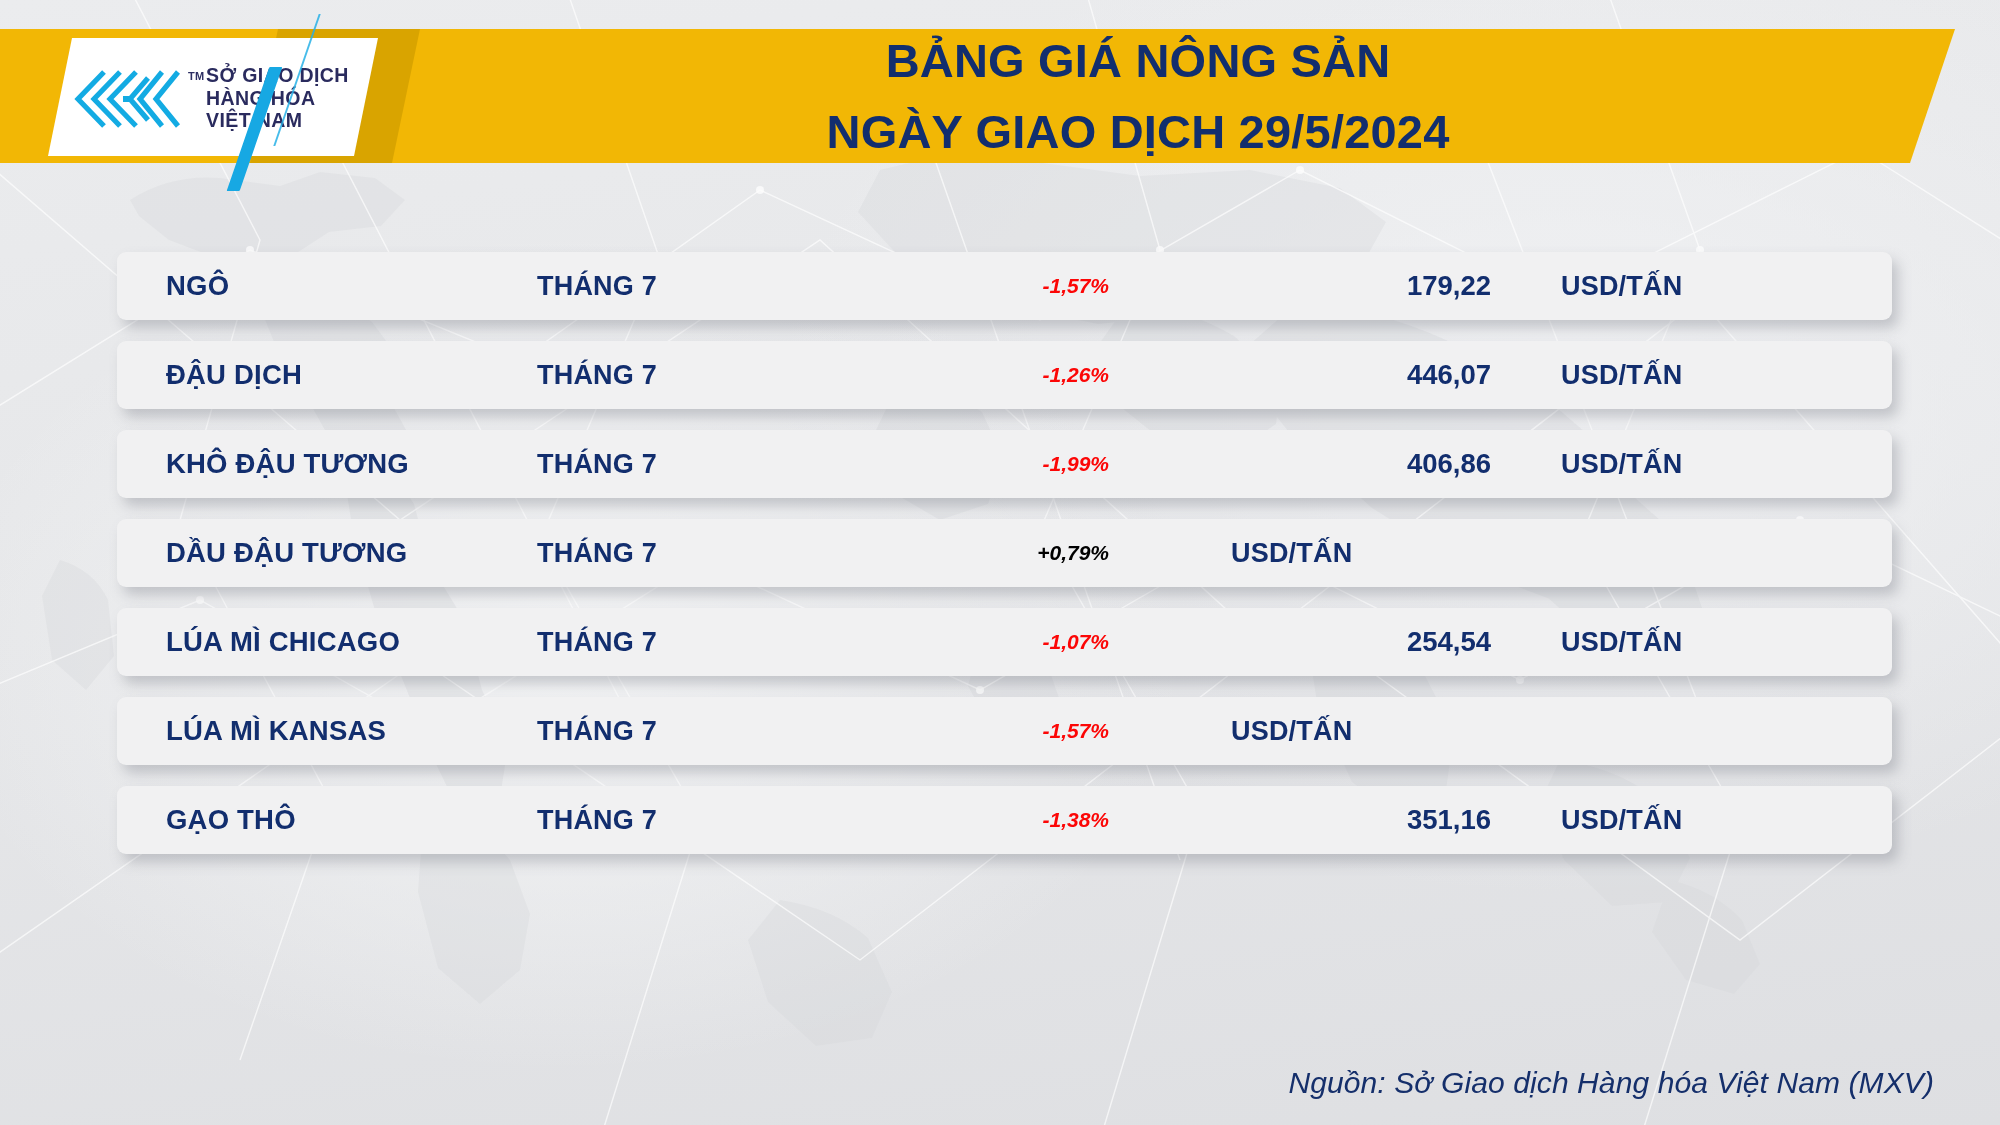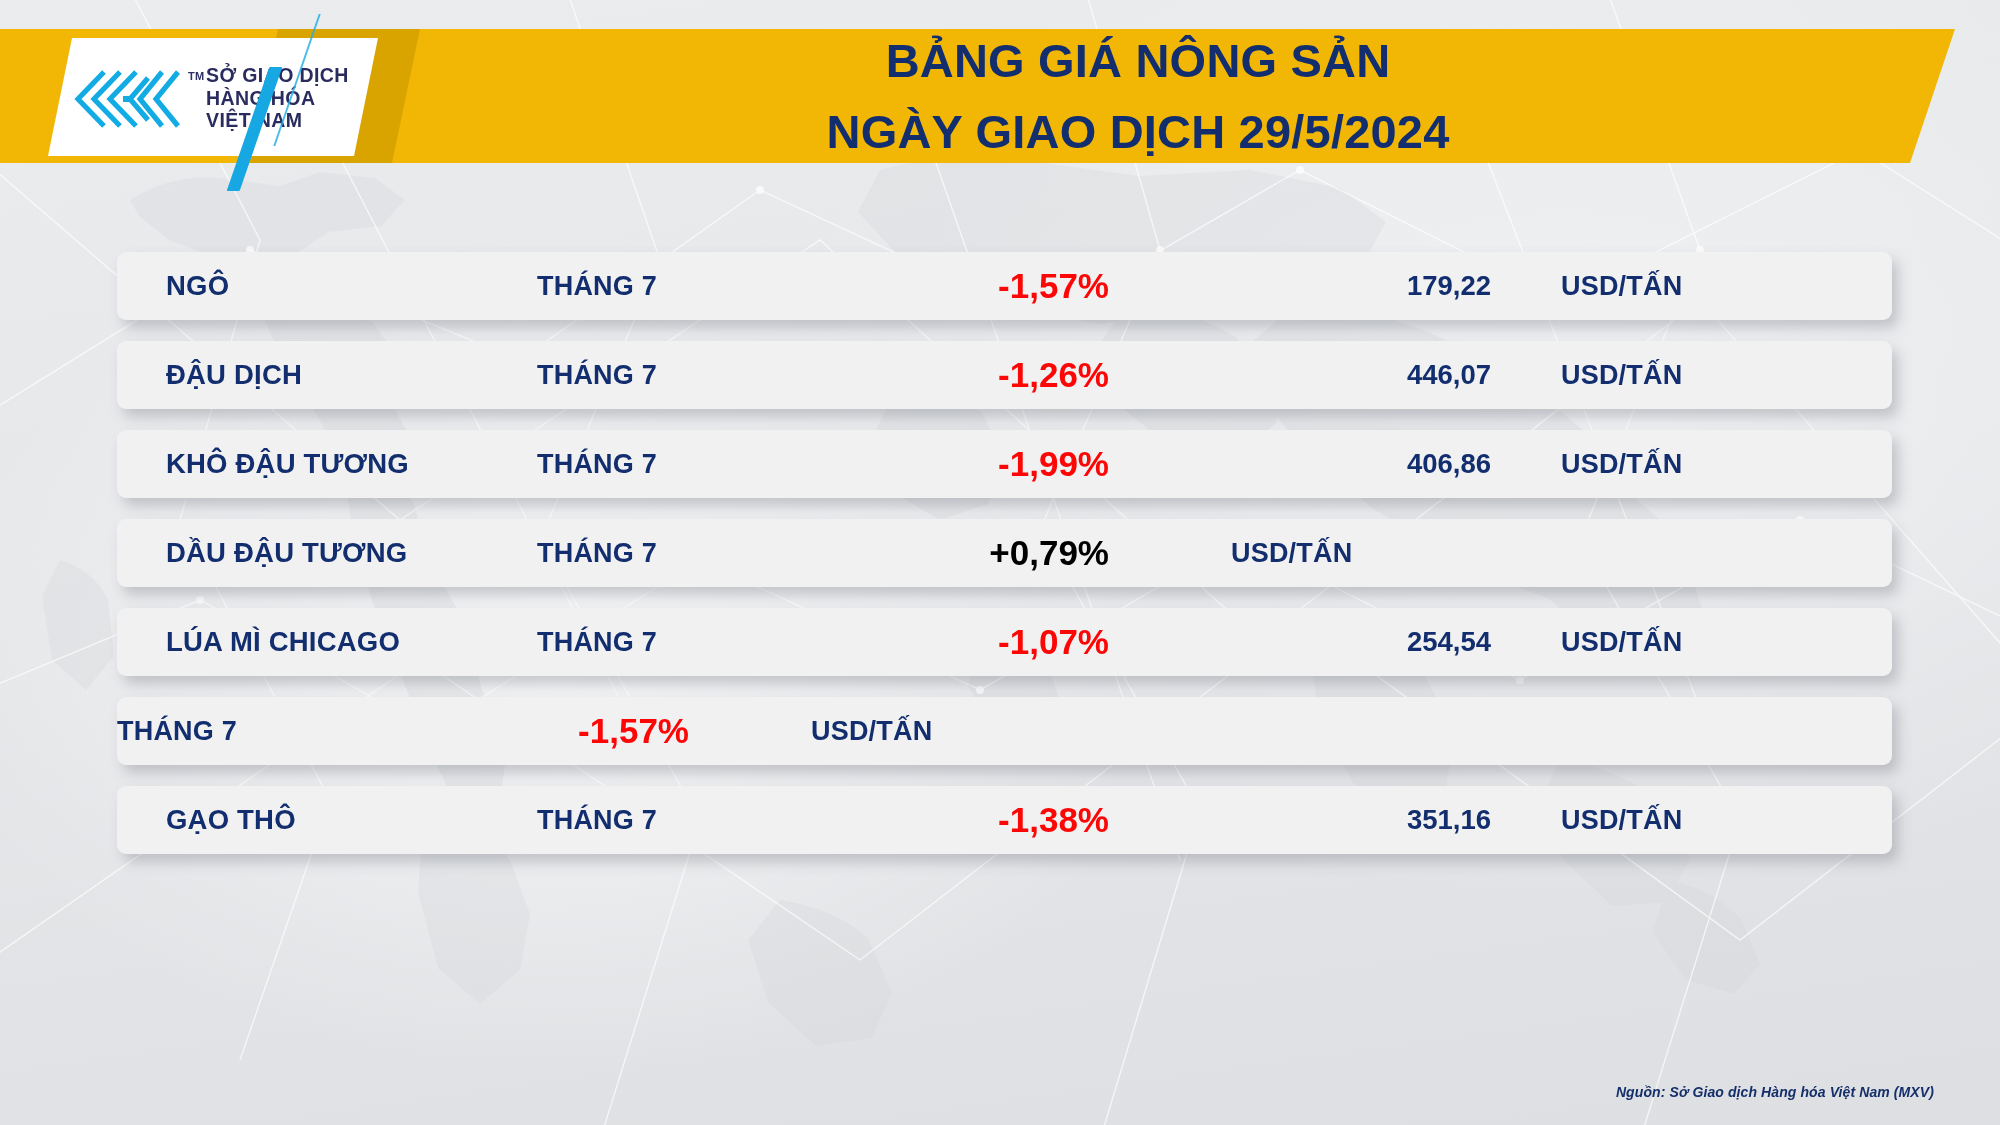--- a/index.html
+++ b/index.html
@@ -103,31 +103,31 @@
     box-shadow:6px 8px 13px rgba(110,115,125,.34);
     display:flex;
     align-items:center;
     color:#122e6e;
     font-weight:700;
   }
   .row:last-child { margin-bottom:0; }
 
   .c-name   { width:420px; padding-left:49px; font-size:27.5px; letter-spacing:.2px; }
   .c-month  { width:330px; font-size:27px; letter-spacing:.2px; }
-  .c-change { width:330px; font-size:35px; text-align:right; padding-right:88px; }
+  .c-change { width:330px; font-size:21px; text-align:right; padding-right:88px;font-style:italic; }
   .c-price  { width:330px; font-size:27.5px; text-align:right; padding-right:36px; }
   .c-unit   { flex:1;      font-size:27px;   padding-left:34px; letter-spacing:.2px; }
 
   .up   { color:#000000; }
   .down { color:#fc0606; }
 
   
   #footer {
     position:absolute; right:66px; bottom:25px; z-index:6;
-    color:#152f6b; font-size:14px; font-weight:700;
+    color:#152f6b; font-size:30px; font-weight:400;
     font-style:italic; letter-spacing:.1px;
   }
 </style>
 </head>
 <body>
 
 <div id="bg-layer">
   <div id="bg-gradient"></div>
 
   <svg id="bg-map" viewBox="0 0 2000 1125" preserveAspectRatio="none">
@@ -245,20 +245,21 @@
       <div class="c-unit">USD/TẤN</div>
     </div>
     <div class="row">
       <div class="c-name">LÚA MÌ CHICAGO</div>
       <div class="c-month">THÁNG 7</div>
       <div class="c-change down">-1,07%</div>
       <div class="c-price">254,54</div>
       <div class="c-unit">USD/TẤN</div>
     </div>
     <div class="row">
+      <div class="c-name">LÚA MÌ KANSAS</div>
       <div class="c-month">THÁNG 7</div>
       <div class="c-change down">-1,57%</div>
       <div class="c-unit">USD/TẤN</div>
     </div>
     <div class="row">
       <div class="c-name">GẠO THÔ</div>
       <div class="c-month">THÁNG 7</div>
       <div class="c-change down">-1,38%</div>
       <div class="c-price">351,16</div>
       <div class="c-unit">USD/TẤN</div>

